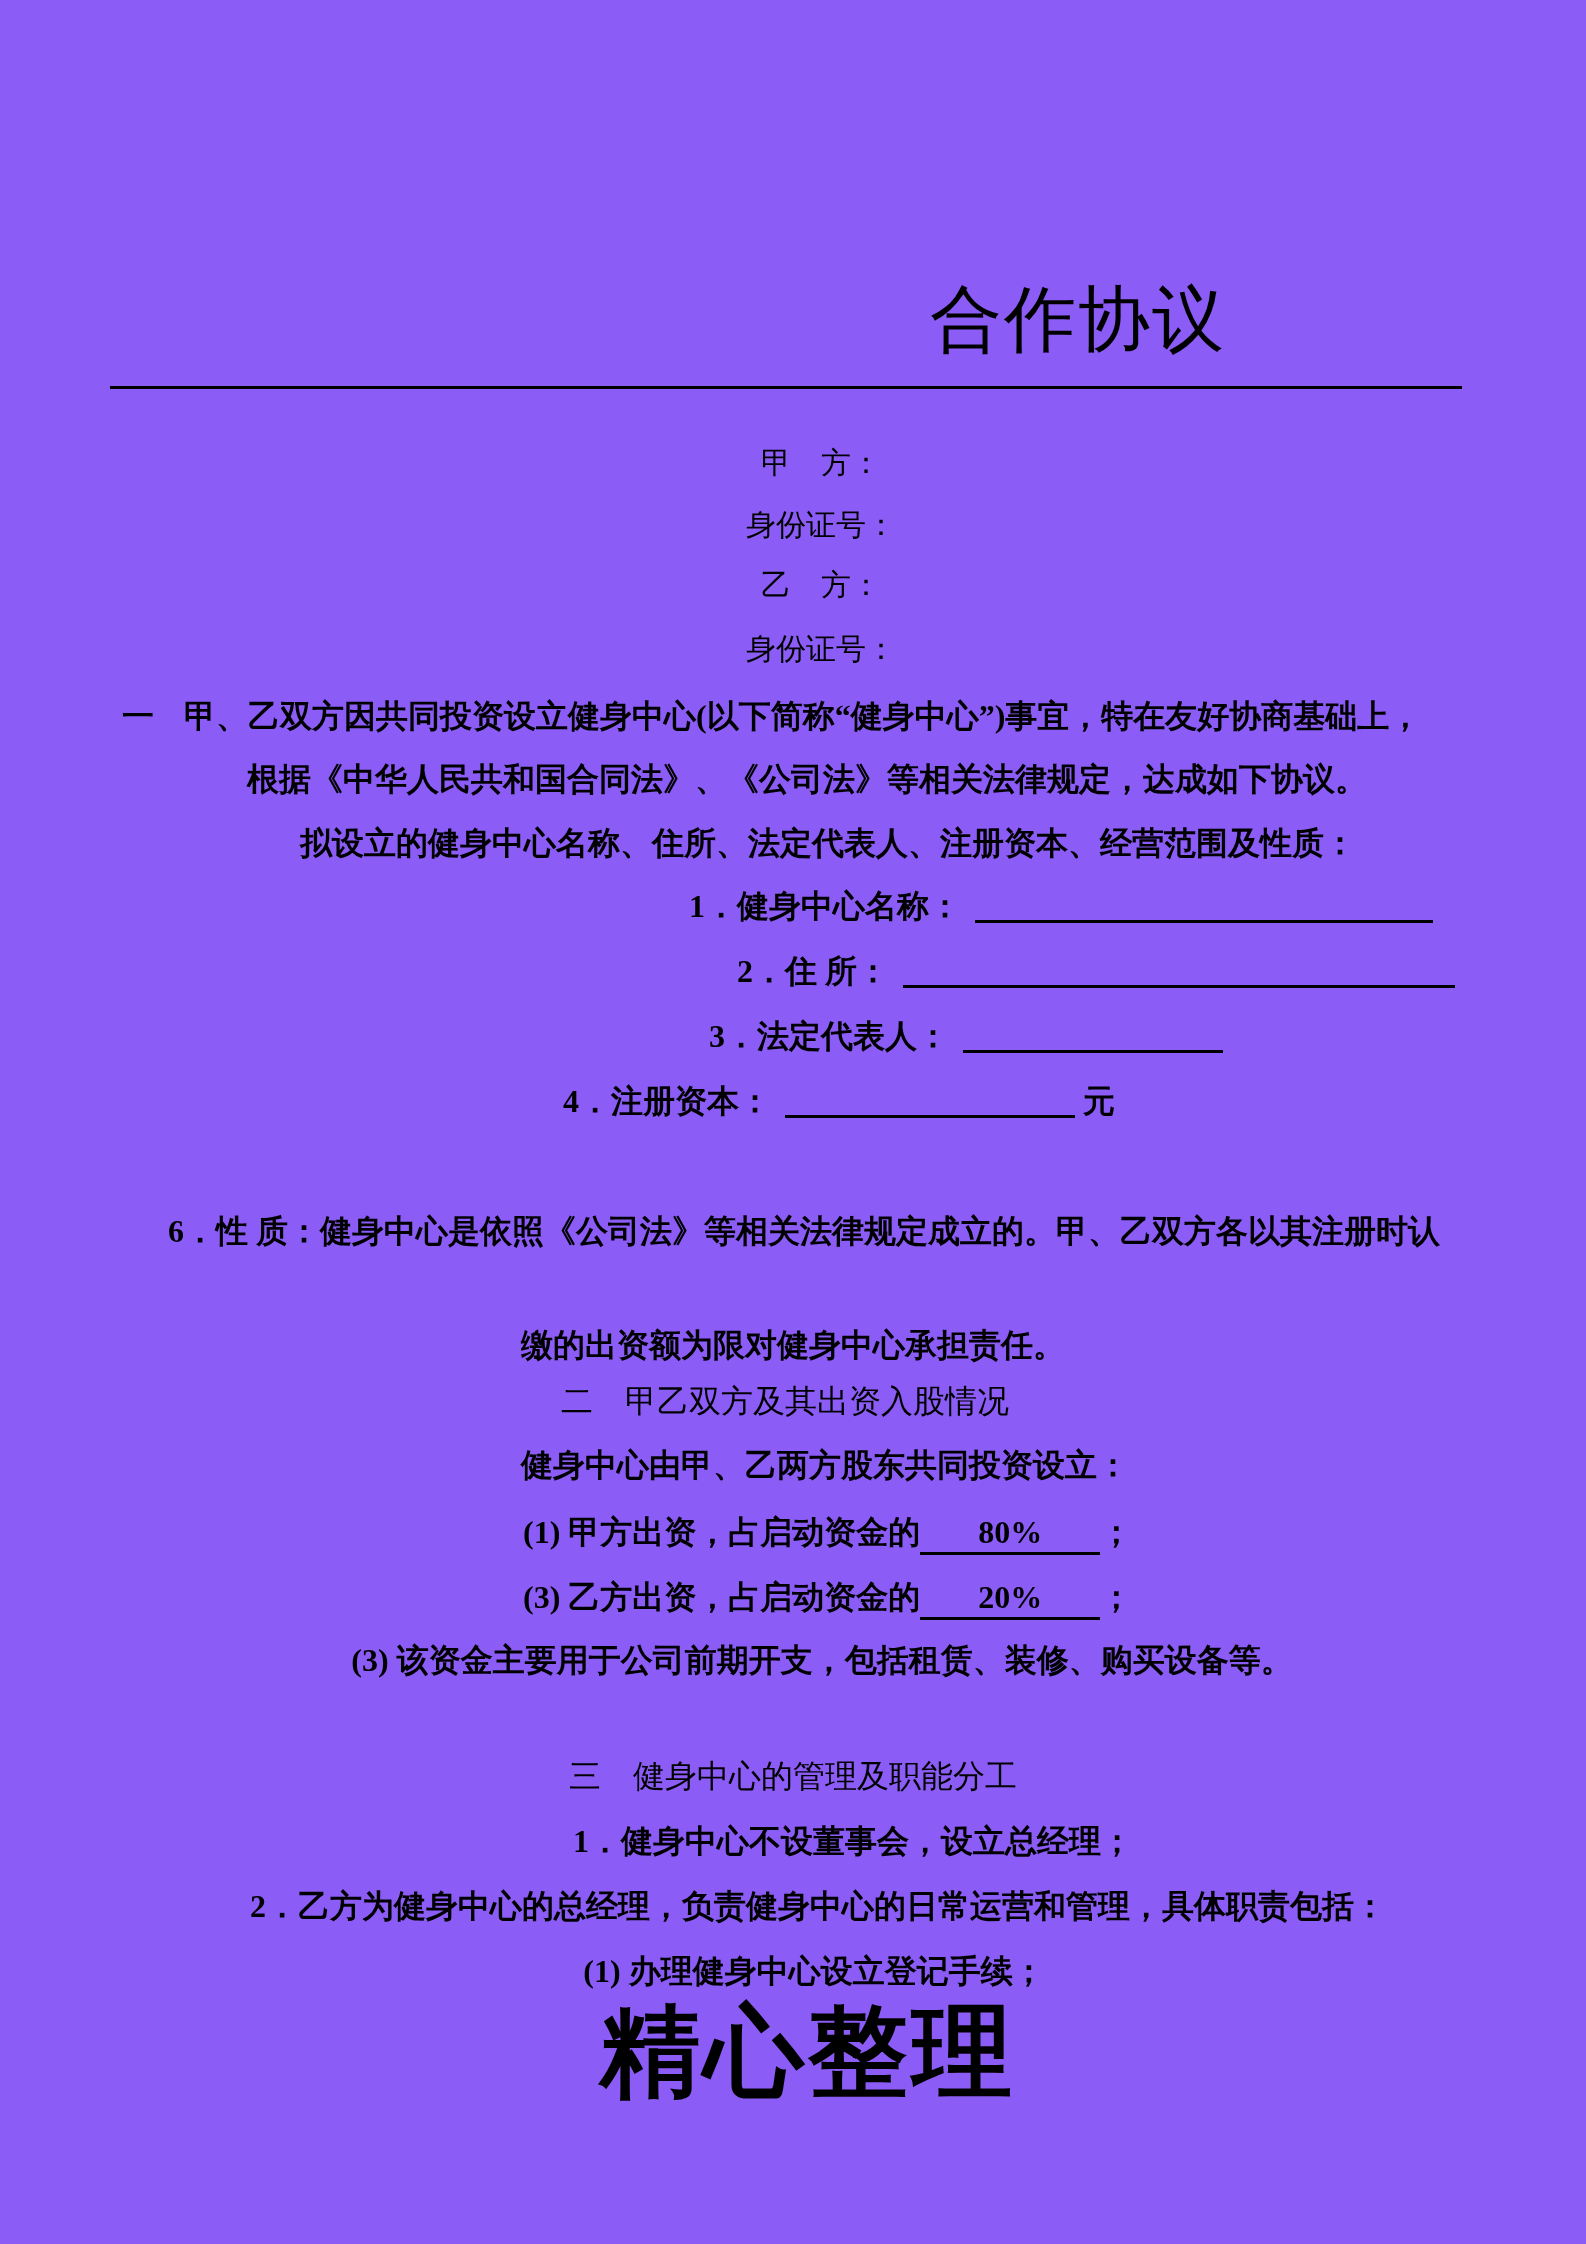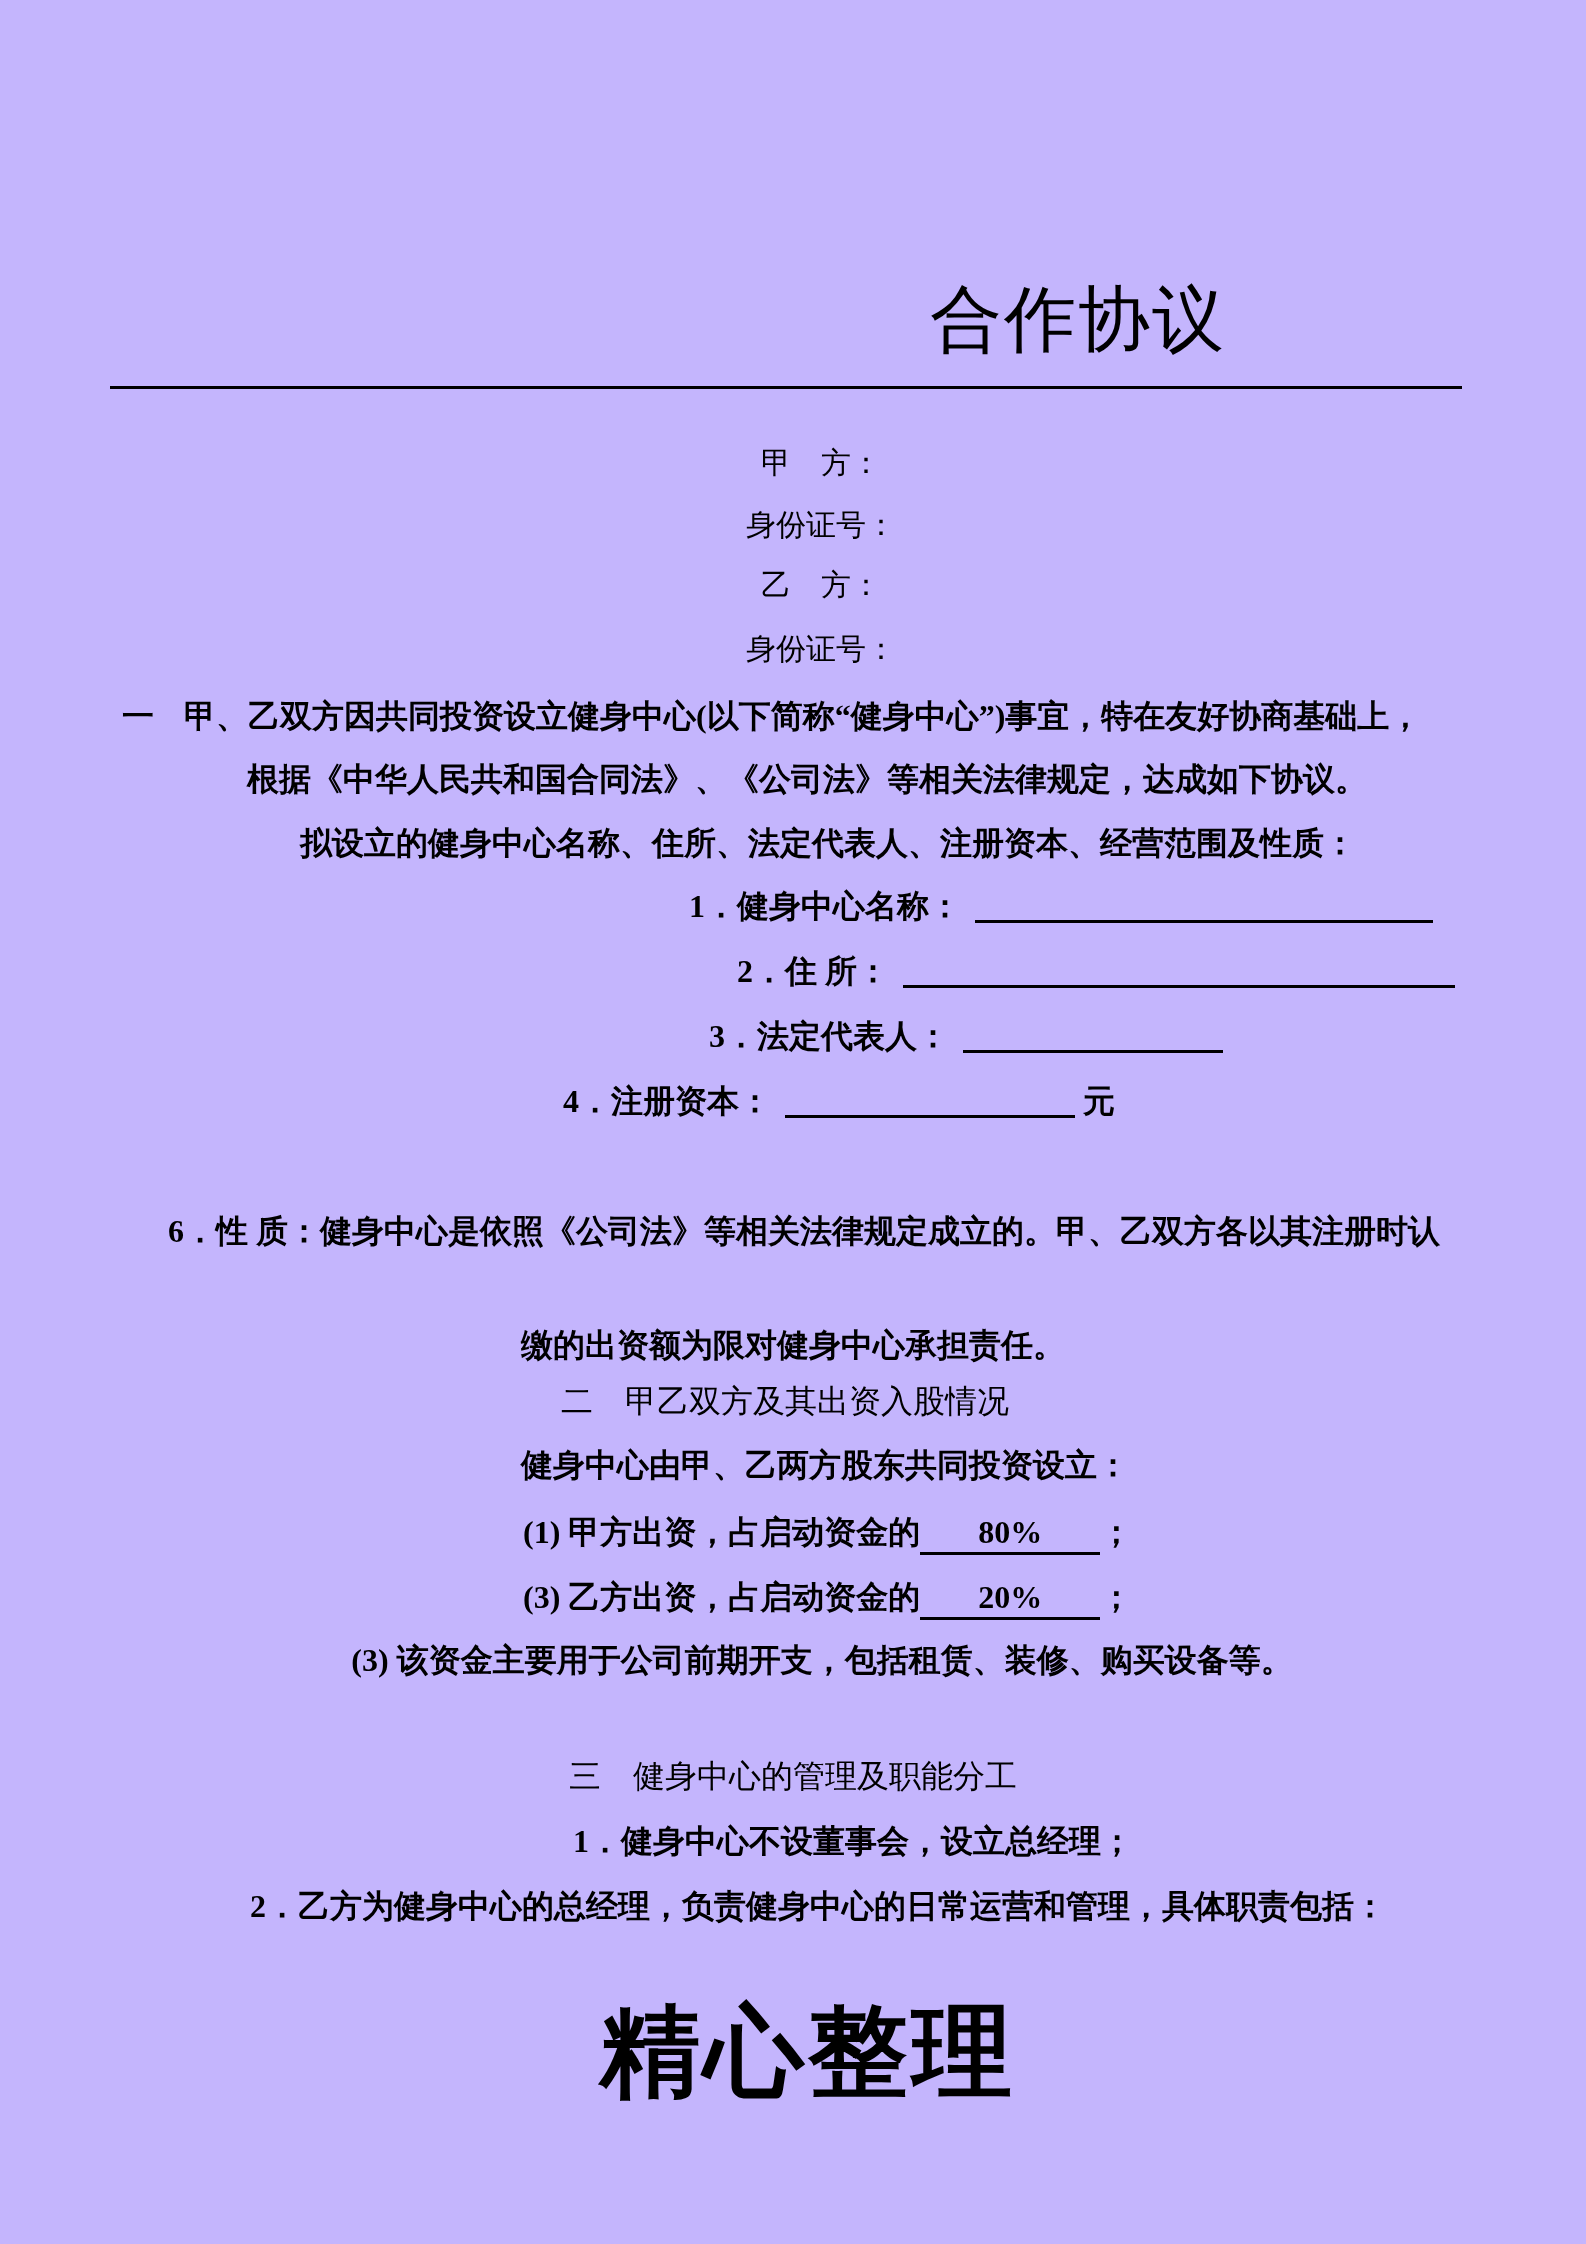--- a/index.html
+++ b/index.html
@@ -1,21 +1,21 @@
 <!DOCTYPE html>
 <html><head>
 <meta charset="utf-8">
 <style>
   html,body { margin:0; padding:0; background:#e8e8e8; }
   .page {
     position:relative;
     width:1586px;
     height:2244px;
     margin:0 auto;
-    background:#c4b5fd;
+    background:#8b5cf6;
     color:#000;
     font-family:"Liberation Serif","DejaVu Serif",serif;
     overflow:hidden;
   }
   .line { position:absolute; white-space:nowrap; line-height:1.15; }
   .center { left:50%; text-align:center; }
   .bold { font-weight:bold; }
   .reg  { font-weight:normal; }
   .body { font-size:32px; }
   .party { font-size:30px; }
@@ -88,16 +88,17 @@
 
   <div class="line body bold" style="top:1512px; left:523px;"><span>(1) 甲方出资，占启动资金的</span><span class="ulv" style="width:180px;"><span>80%</span></span><span>；</span></div>
 
   <div class="line body bold" style="top:1577px; left:523px;"><span>(3) 乙方出资，占启动资金的</span><span class="ulv" style="width:180px;font-family:Liberation Serif, serif;"><span>20%</span></span><span>；</span></div>
 
   <div class="line body bold center" style="top:1642px; transform:translateX(calc(-50% + 29px));">(3) 该资金主要用于公司前期开支，包括租赁、装修、购买设备等。</div>
 
   <div class="line body reg center" style="top:1758px; transform:translateX(-50%);">三　健身中心的管理及职能分工</div>
   <div class="line body bold center" style="top:1823px; transform:translateX(calc(-50% + 60px));">1．健身中心不设董事会，设立总经理；</div>
   <div class="line body bold center" style="top:1888px; transform:translateX(calc(-50% + 25px));">2．乙方为健身中心的总经理，负责健身中心的日常运营和管理，具体职责包括：</div>
+  <div class="line body bold center" style="top:1953px; transform:translateX(calc(-50% + 21px));">(1) 办理健身中心设立登记手续；</div>
 
   <div class="line watermark center" style="top:1995px; transform:translateX(calc(-50% + 15px));">精心整理</div>
 
 </div>
 
 </body></html>

